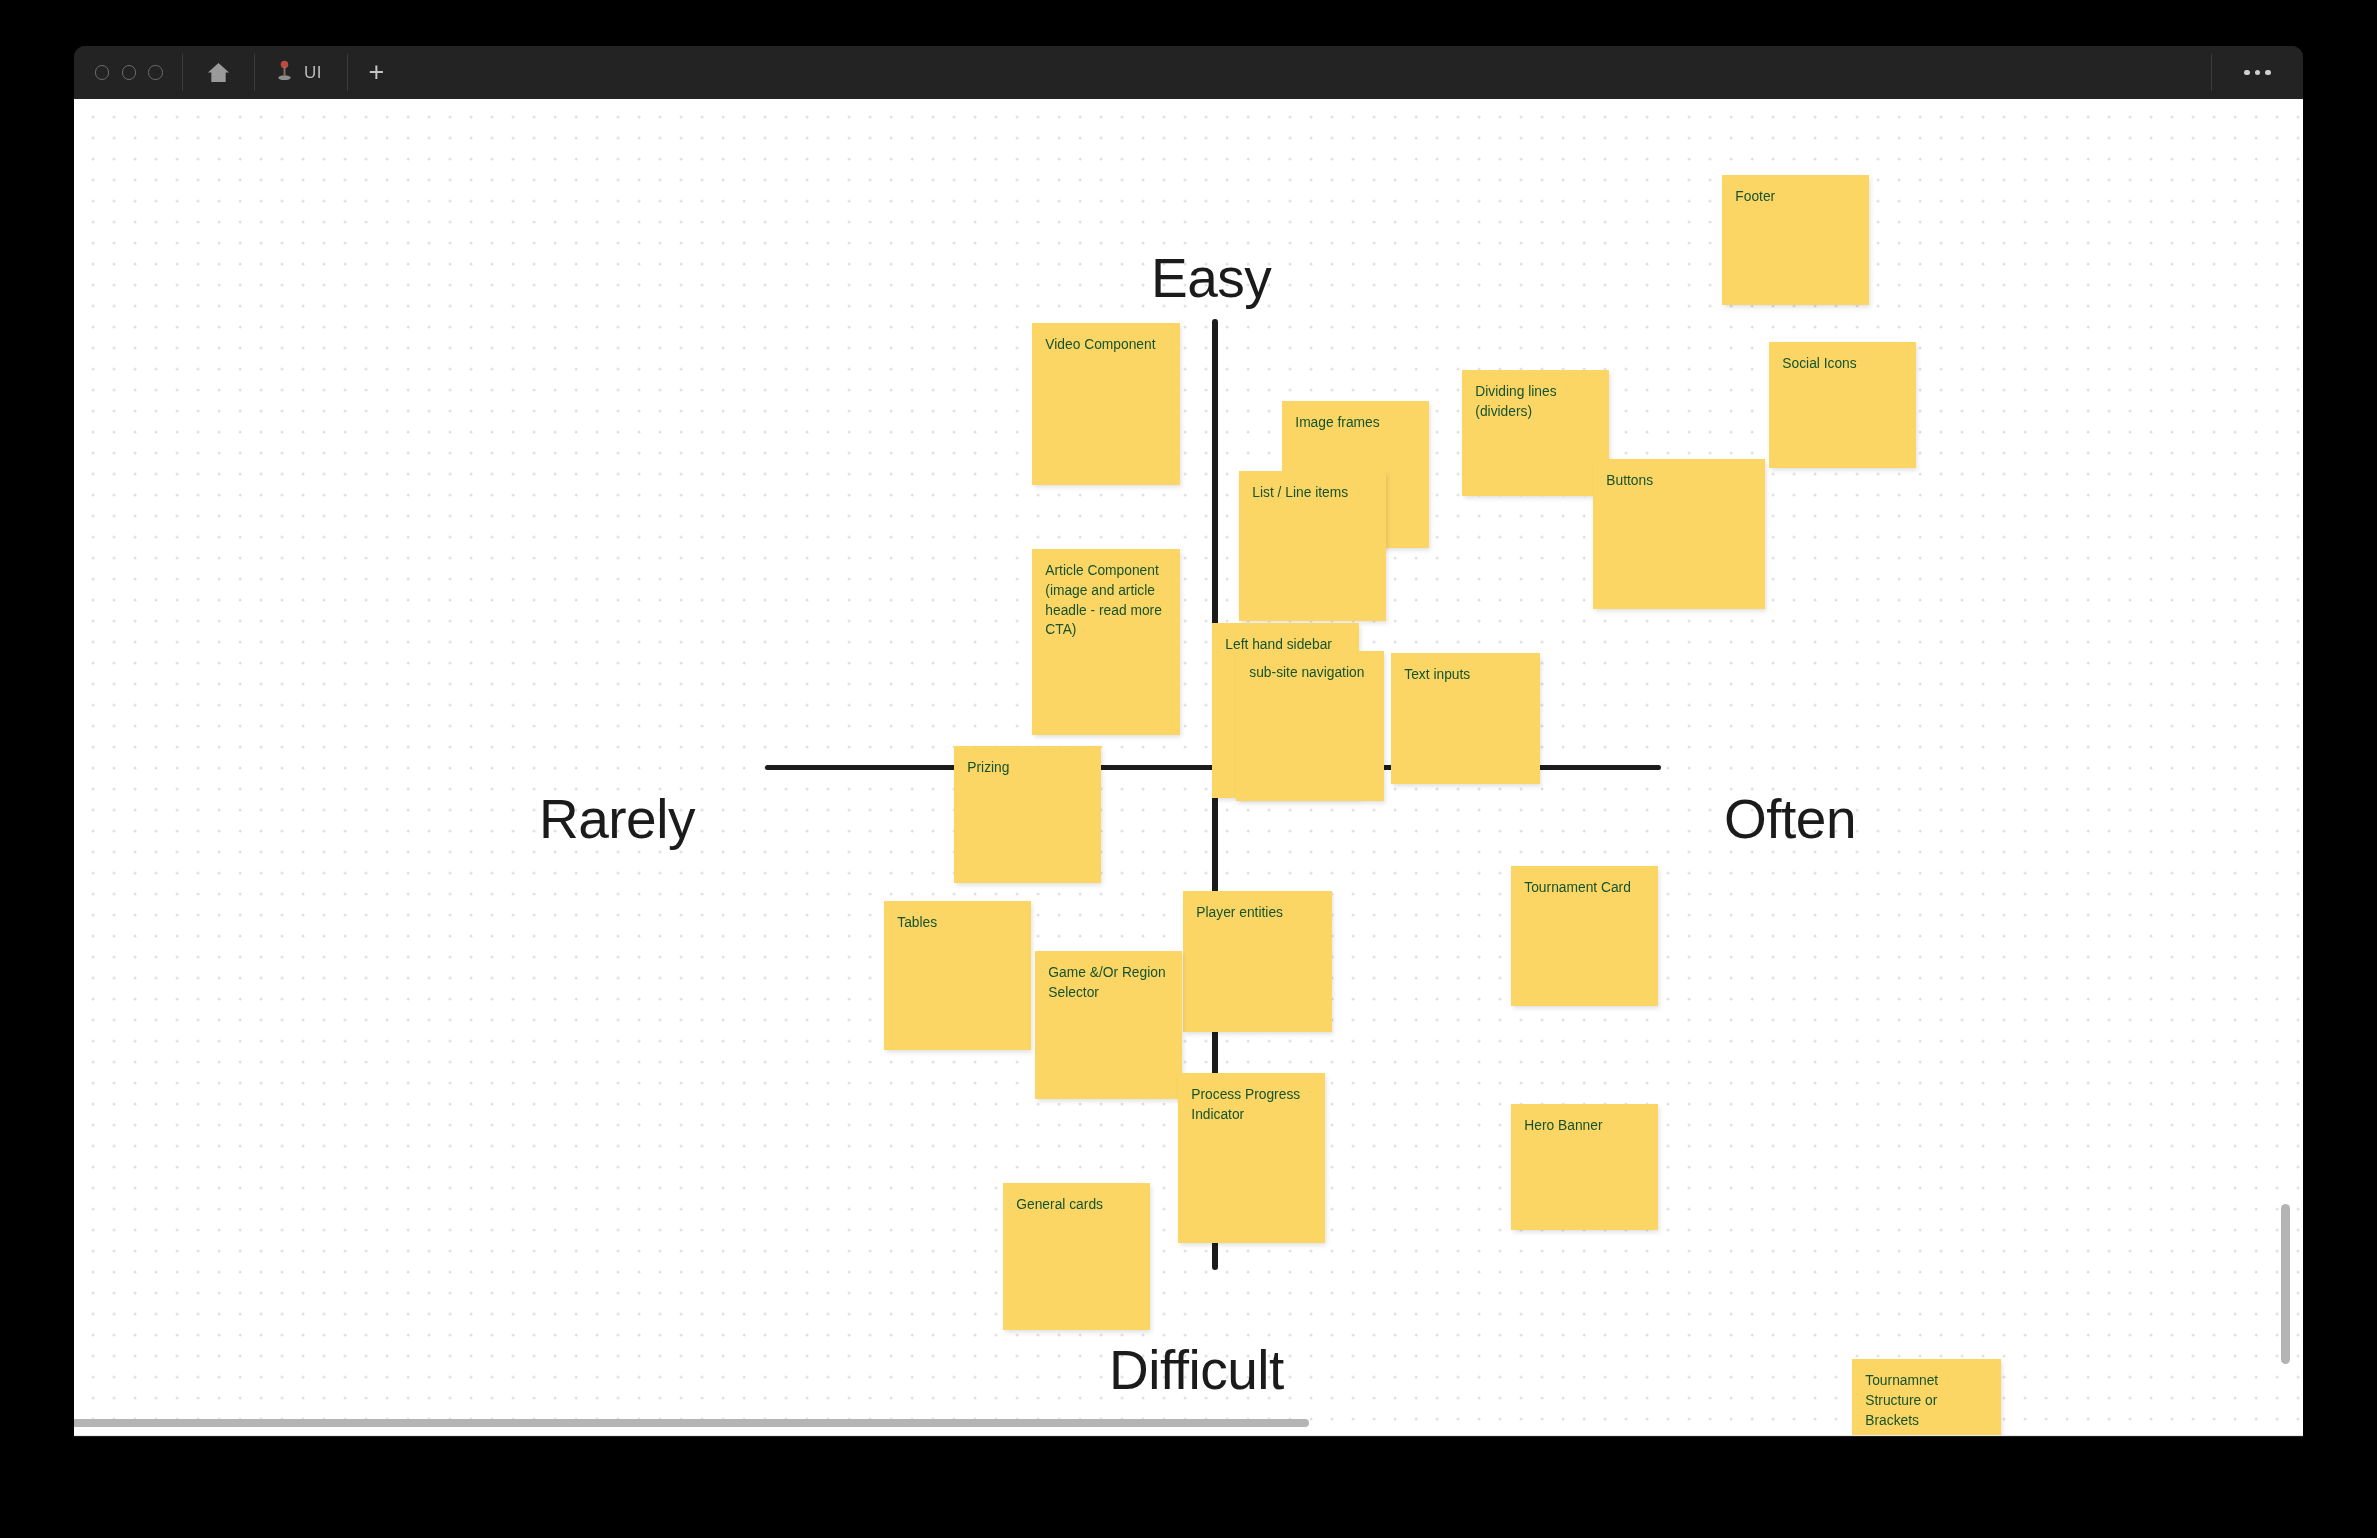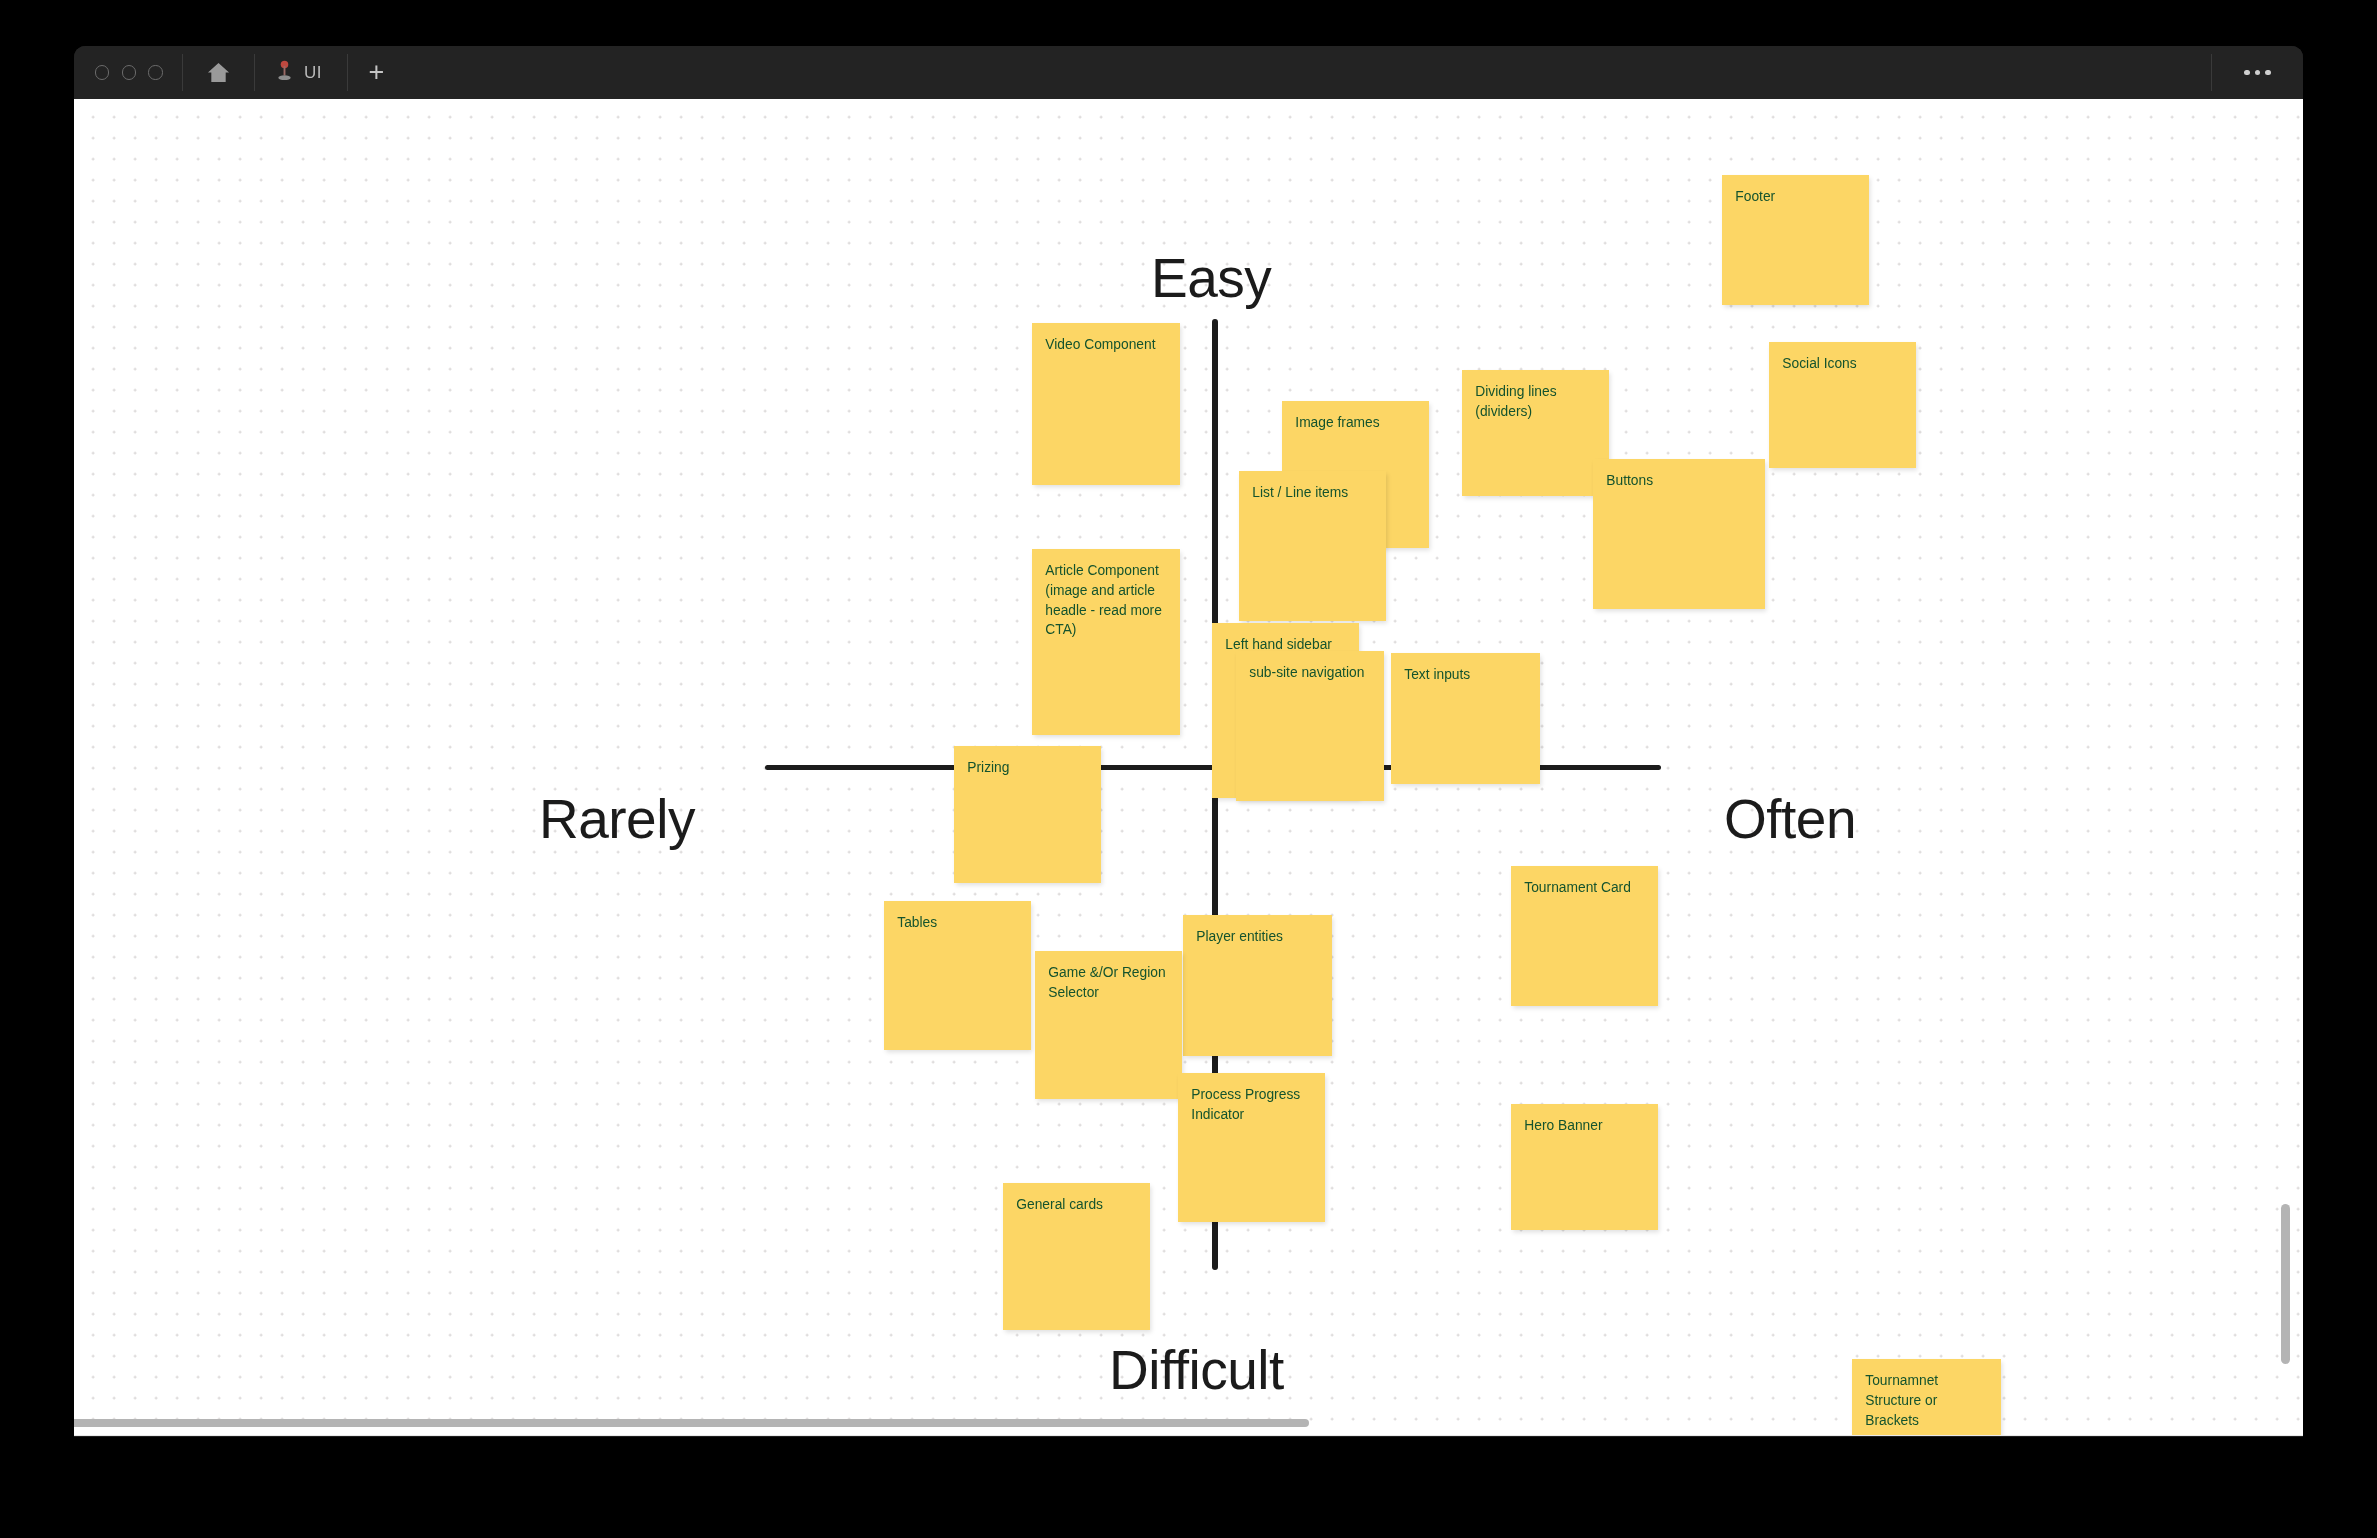--- a/index.html
+++ b/index.html
@@ -263,33 +263,33 @@
         </div>
         <div class="note" style="left: 1317px; top: 554px; width: 149px; height: 131px; background: rgb(252, 214, 101);">
           <span class="note-text">Text inputs</span>
         </div>
         <div class="note" style="left: 880px; top: 647px; width: 147px; height: 137px; background: rgb(252, 214, 101);">
           <span class="note-text">Prizing</span>
         </div>
         <div class="note" style="left: 1437px; top: 767px; width: 147px; height: 140px; background: rgb(252, 214, 101);">
           <span class="note-text">Tournament Card</span>
         </div>
-        <div class="note" style="left: 1109px; top: 792px; width: 149px; height: 141px; background: rgb(252, 214, 101); margin-top: 24px;">
+        <div class="note" style="left: 1109px; top: 792px; width: 149px; height: 141px; background: rgb(252, 214, 101);">
           <span class="note-text">Player entities</span>
         </div>
         <div class="note" style="left: 810px; top: 802px; width: 147px; height: 149px; background: rgb(252, 214, 101);">
           <span class="note-text">Tables</span>
         </div>
         <div class="note" style="left: 961px; top: 852px; width: 147px; height: 148px; background: rgb(252, 214, 101);">
           <span class="note-text">Game &amp;/Or Region Selector</span>
         </div>
         <div class="note" style="left: 1437px; top: 1005px; width: 147px; height: 126px; background: rgb(252, 214, 101);">
           <span class="note-text">Hero Banner</span>
         </div>
-        <div class="note" style="left: 1104px; top: 974px; width: 147px; height: 149px; background: rgb(252, 214, 101);">
+        <div class="note" style="left: 1104px; top: 974px; width: 147px; height: 170px; background: rgb(252, 214, 101);">
           <span class="note-text">Process Progress Indicator</span>
         </div>
         <div class="note" style="left: 929px; top: 1084px; width: 147px; height: 147px; background: rgb(252, 214, 101);">
           <span class="note-text">General cards</span>
         </div>
         <div class="note" style="left: 1778px; top: 1260px; width: 149px; height: 141px; background: rgb(252, 214, 101);">
           <span class="note-text">Tournamnet Structure or Brackets</span>
         </div>
       </div>
 

